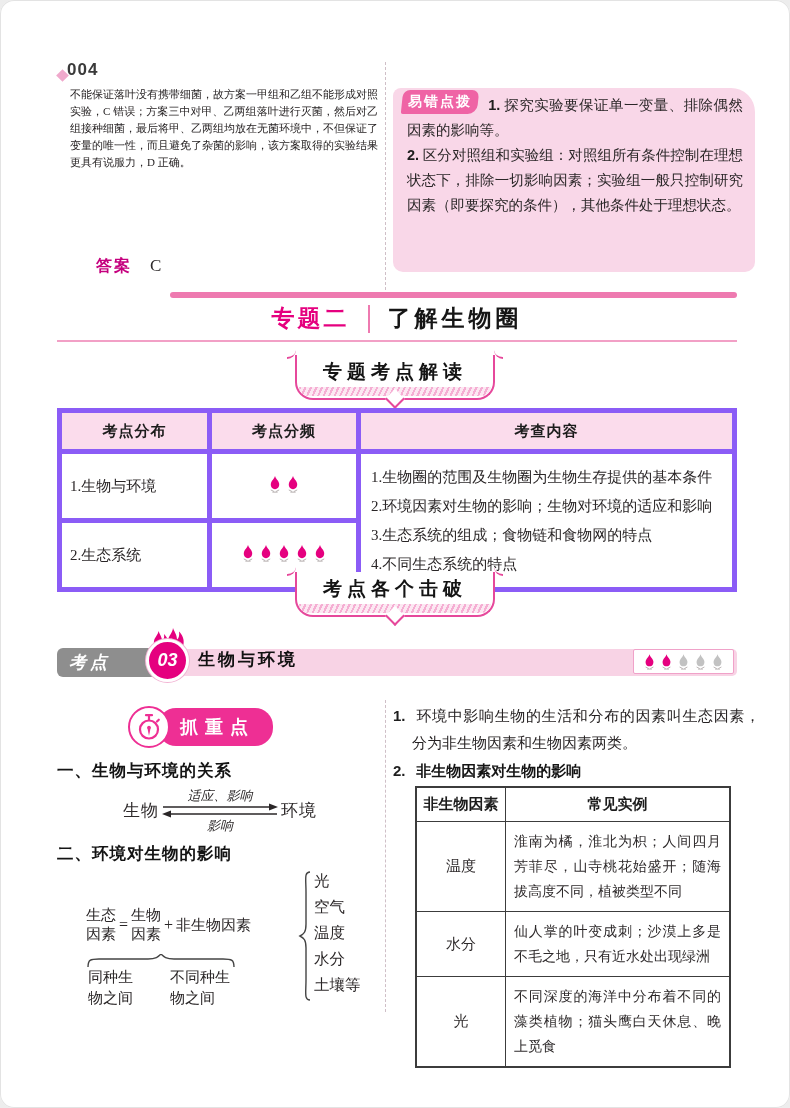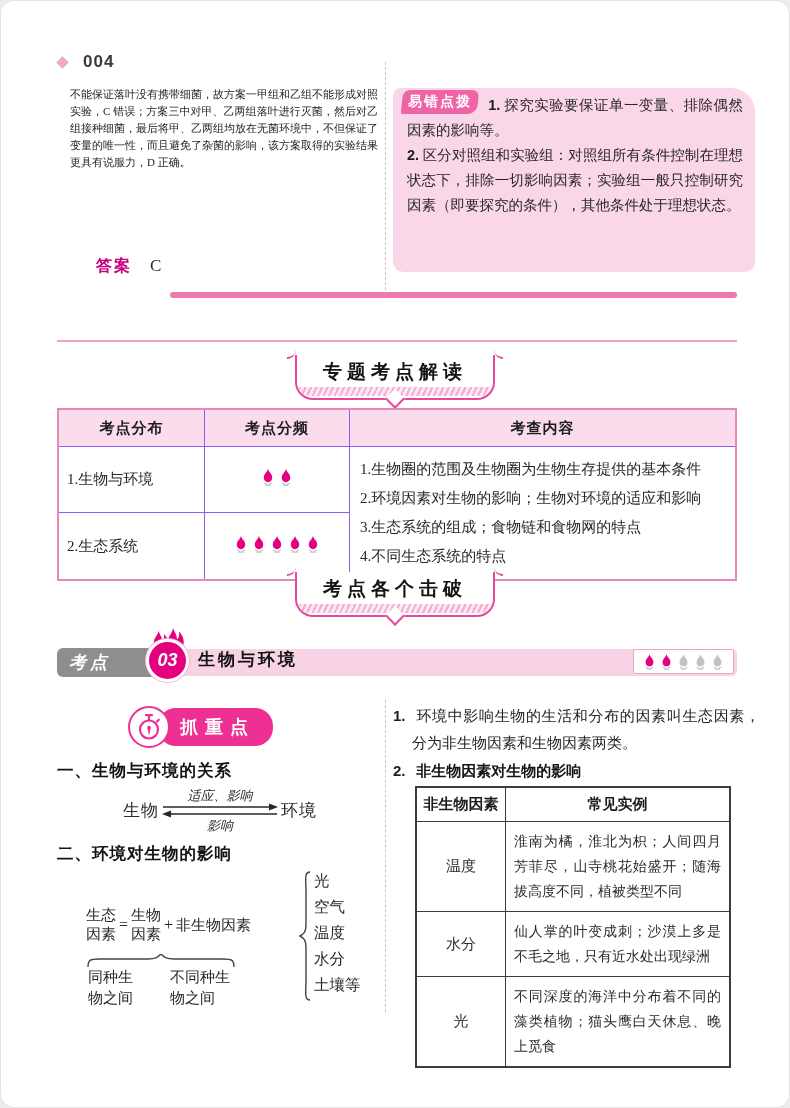--- a/index.html
+++ b/index.html
@@ -3,21 +3,21 @@
 <meta charset="utf-8">
 <style>
   html,body{margin:0;padding:0;}
   html{background:#ededed;}
   body{width:790px;height:1108px;position:relative;font-family:"Liberation Serif",serif;color:#2e2a2b;}
   .page{position:absolute;inset:0;background:#fff;border-radius:14px;overflow:hidden;box-shadow:0 0 0 1px #e3e3e3 inset;}
   .abs{position:absolute;}
   b,strong{font-weight:bold;}
 
   
-  .pageno{left:58px;top:52px;display:flex;align-items:center;gap:16px;}
+  .pageno{left:58px;top:60px;display:flex;align-items:flex-end;gap:0;}
   .diamond{width:9px;height:9px;background:#f0a9cc;transform:rotate(45deg);}
   .pageno-text{font:bold 17px "Liberation Sans",sans-serif;color:#3a3a3a;letter-spacing:1px;}
 
   
   .article{left:70px;top:86px;width:308px;font-size:11px;line-height:17px;text-align:justify;color:#262223;}
   .answer-line{left:70px;top:256px;font-size:16px;margin-left:26px;}
   .answer-label{color:#c5007e;font-weight:bold;letter-spacing:2px;}
   .answer-value{margin-left:18px;font-size:17px;}
 
   
@@ -52,21 +52,21 @@
   .ribbon-text{position:relative;z-index:2;font:bold 19px "Liberation Sans",sans-serif;color:#141414;letter-spacing:5px;white-space:nowrap;}
   .ribbon-hatch{position:absolute;left:2px;right:2px;bottom:2px;height:9px;border-radius:0 0 15px 15px;
           background:repeating-linear-gradient(115deg,#f5aed3 0 2px,#fce8f2 2px 5px);}
   .ribbon-tail{position:absolute;left:50%;bottom:-8px;width:12px;height:12px;background:#fff;
           border-right:2px solid #e6489b;border-bottom:2px solid #e6489b;transform:translateX(-50%) rotate(45deg);z-index:1;}
   .ribbon1{top:355px;}
   .ribbon2{top:572px;}
 
   
   .tbl1{left:57px;top:408px;width:680px;border-collapse:collapse;}
-  .tbl1 th,.tbl1 td{border:1px solid #8b5cf6;}
+  .tbl1 th,.tbl1 td{border:5px solid #8b5cf6;}
   .tbl1{border:2px solid #e887ba;}
   .tbl1 th{background:#fbdcec;height:34px;font:bold 15px "Liberation Sans",sans-serif;color:#1c1c1c;letter-spacing:1px;}
   .tbl1 td{font-size:15px;color:#2a2627;}
   .td-name{padding-left:8px;height:62px;}
   .td-flames{text-align:center;}
   .td-content{padding:8px 6px 8px 10px;font-size:14.5px;line-height:29px;vertical-align:middle;}
 
   
   .section{left:57px;top:626px;width:680px;height:52px;}
   .sec-bar{position:absolute;left:90px;right:0;bottom:2px;height:27px;background:#f8d3e5;border-radius:0 5px 5px 0;}
@@ -147,20 +147,25 @@
     <div class="tipbody">
       <p class="tip-first"><b class="num">1.</b><span> 探究实验要保证单一变量、排除偶然因素的影响等。</span></p>
       <p class="tip-p"><b class="num">2.</b><span> 区分对照组和实验组：对照组所有条件控制在理想状态下，排除一切影响因素；实验组一般只控制研究因素（即要探究的条件），其他条件处于理想状态。</span></p>
     </div>
   </div>
 
   <div class="abs vdash vdash1"></div>
   <div class="abs vdash vdash2"></div>
 
   <div class="abs thickbar"></div>
+  <div class="abs topic-row">
+    <span class="topic-badge">专题二</span>
+    <span class="topic-sep"></span>
+    <span class="topic-title">了解生物圈</span>
+  </div>
   <div class="abs thinline"></div>
 
   <div class="abs ribbon ribbon1">
     <span class="ribbon-text">专题考点解读</span>
     <div class="ribbon-hatch"></div>
     <div class="ribbon-tail"></div>
   </div>
 
   <table class="abs tbl1">
     <tbody>

